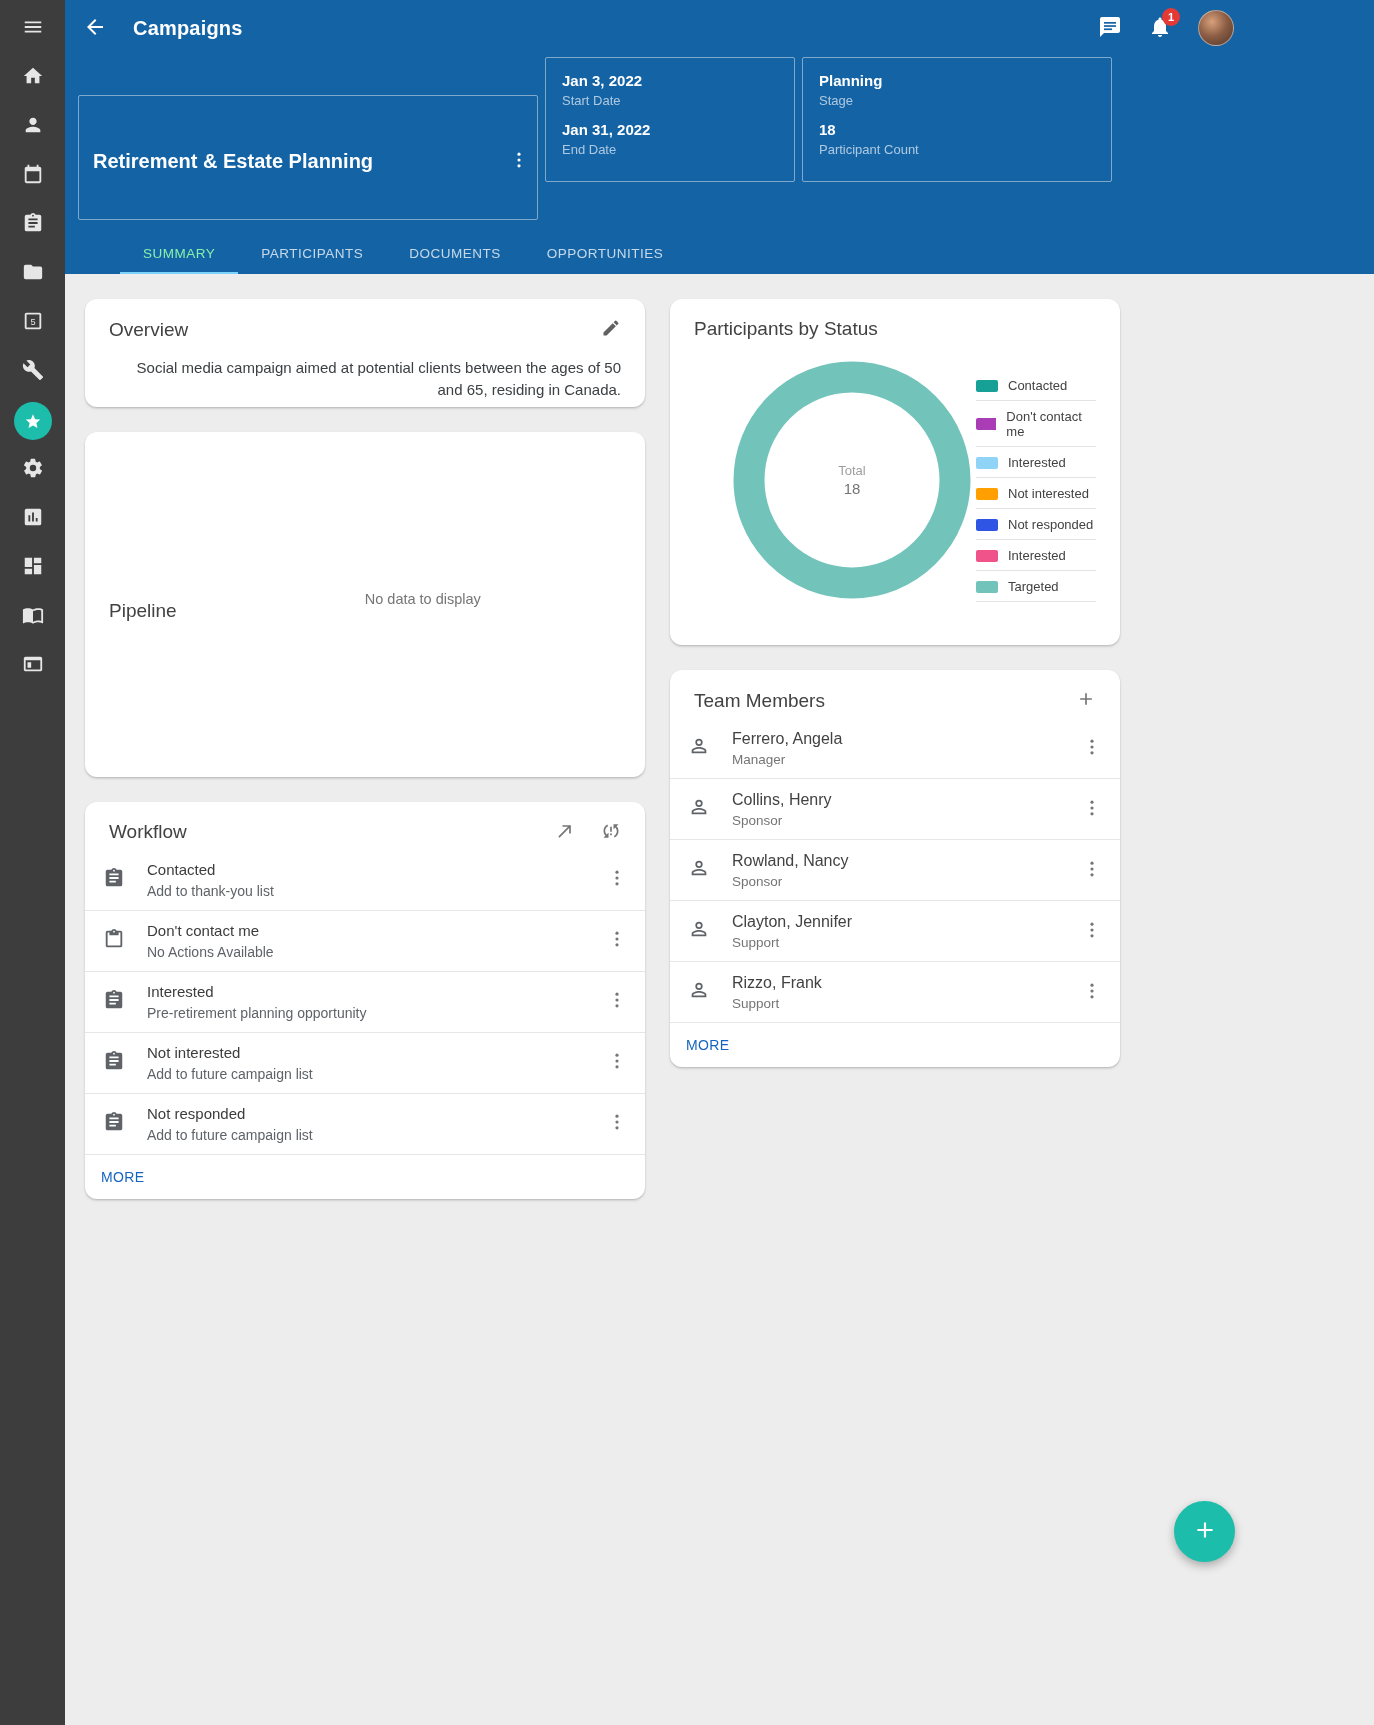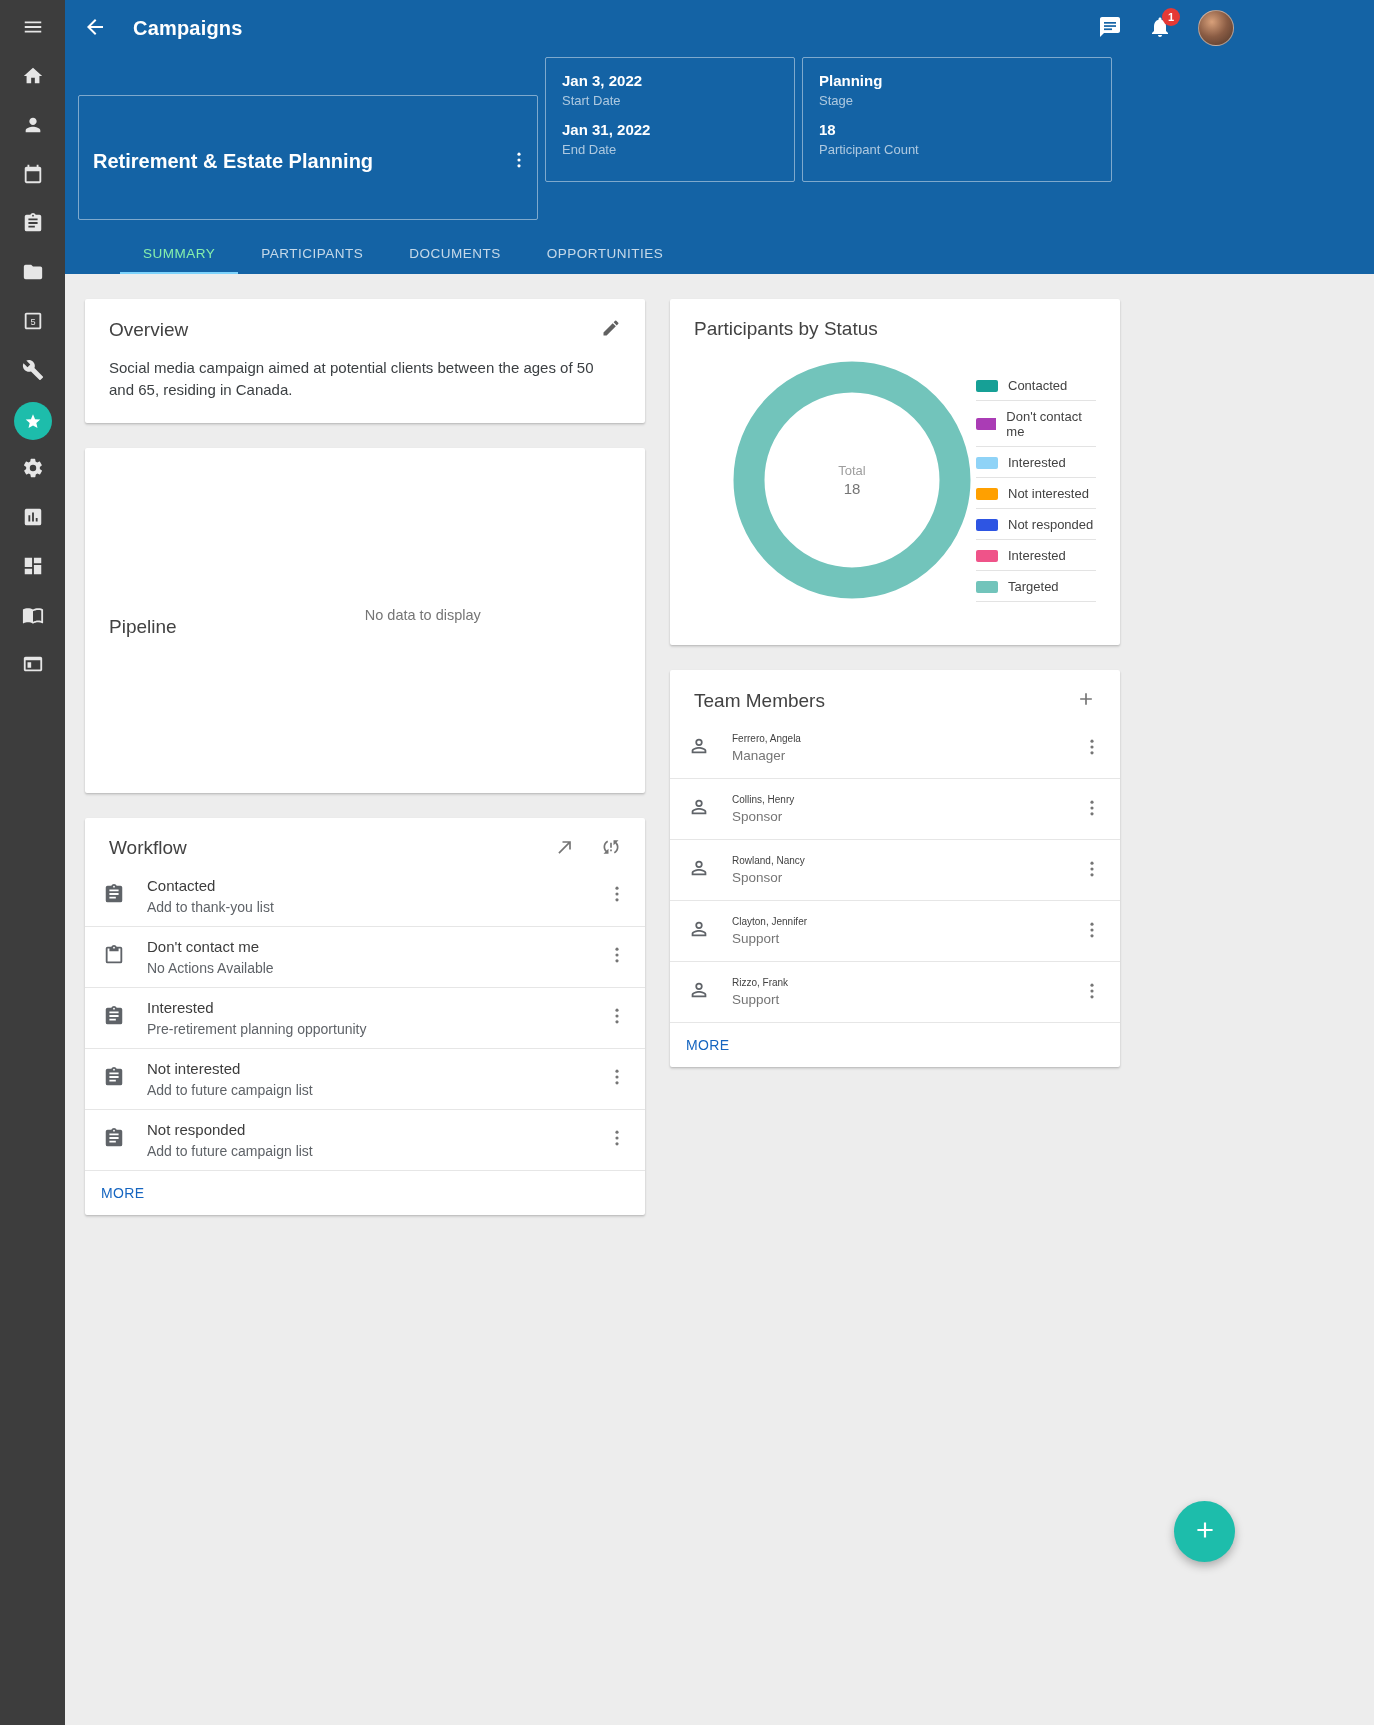--- a/index.html
+++ b/index.html
@@ -53,30 +53,30 @@
   .tabs { display:flex; margin:14px 0 0 55px; }
   .tab { height:40px; display:flex; align-items:center; padding:0 23px; font-size:13.5px;
     letter-spacing:.5px; color:rgba(255,255,255,.75); cursor:pointer;
     border-bottom:2px solid transparent; font-weight:500; background:none; border-top:none; border-left:none; border-right:none; }
   .tab.active { color:#86efac; border-bottom:2px solid #7dd3fc; }
 
   
   .content { flex:1; background:#ededed; padding:25px 0 0 20px; display:flex; gap:25px; align-items:flex-start; }
   .col-left { width:560px; }
   .col-right { width:450px; }
-  .card { background:#fff; border-radius:2px; margin-bottom:25px;
+  .card { background:#fff; border-radius:12px; margin-bottom:25px;
     box-shadow:0 1px 2px rgba(0,0,0,.16), 0 2px 3px rgba(0,0,0,.08); }
   .card-head { display:flex; align-items:center; justify-content:space-between; padding:19px 24px 6px; }
   .card-title { font-size:19px; color:#424242; font-weight:400; }
   .head-icons { display:flex; align-items:center; gap:26px; }
   .head-icons svg, .pencil svg, .plus svg { width:20px; height:20px; fill:#757575; }
   .pencil svg { fill:#616161; }
 
   
-  .overview-desc { padding:10px 24px 22px; font-size:15px; color:#3c4043; line-height:1.45; }
+  .overview-desc { padding:10px 24px 6px; font-size:15px; color:#3c4043; line-height:1.45;text-align:right; }
 
   
   .pipeline-card { height:345px; display:flex; flex-direction:row; }
   .pipeline-empty { flex:1; display:flex; align-items:center; justify-content:center;
     font-size:14.5px; color:#757575; padding-bottom:10px; }
 
   
   .row-item { display:flex; align-items:center; height:61px; padding:0 18px; border-bottom:1px solid #e6e6e6; }
   .row-icon svg { width:22px; height:22px; fill:#5f6368; }
   .row-text { margin-left:22px; }
@@ -91,21 +91,21 @@
   .chart-row { display:flex; padding:0 24px; }
   .donut-wrap { position:relative; width:248px; height:248px; margin-left:34px; margin-top:10px;text-align:center; }
   .donut-center { position:absolute; inset:0; display:flex; flex-direction:column; align-items:center; justify-content:center; }
   .donut-total-label { font-size:13px; color:#9e9e9e; }
   .donut-total { font-size:15px; color:#757575; margin-top:2px; }
   .legend { margin-left:auto; width:142px; margin-top:24px; }
   .legend-item { display:flex; align-items:center; gap:10px; padding:8px 0 7px;
     border-bottom:1px solid #e3e3e3; font-size:13px; color:#424242; }
 
   
-  .tm-name { font-size:10px; color:#424242; }
+  .tm-name { font-size:16px; color:#424242; }
   .tm-role { font-size:13.5px; color:#757575; margin-top:4px; }
 
   
   .fab { position:absolute; right:139px; bottom:163px; width:61px; height:61px; border-radius:50%;
     background:#1dbdab; border:none; cursor:pointer; display:flex; align-items:center; justify-content:center;
     box-shadow:0 4px 10px rgba(0,0,0,.28); }
   .fab svg { width:26px; height:26px; fill:#ffffff; }
 </style>
 </head>
 <body>

